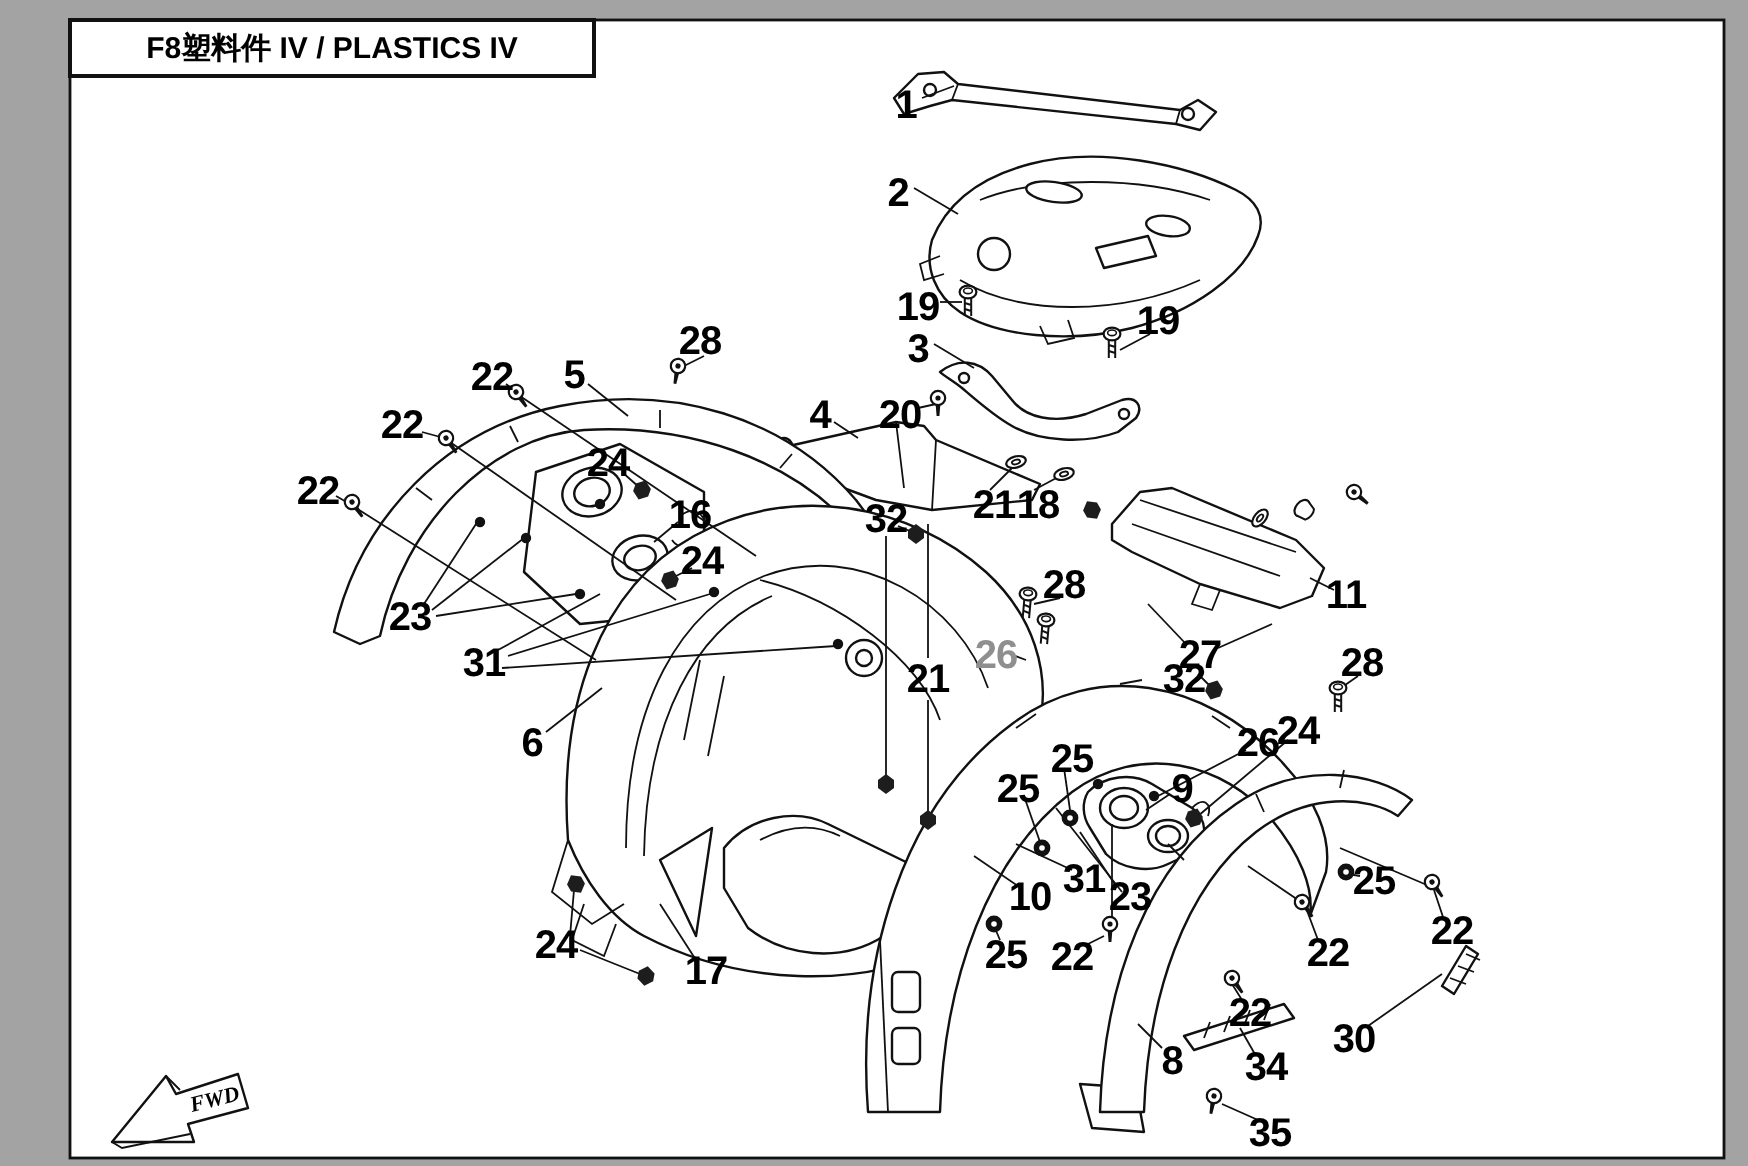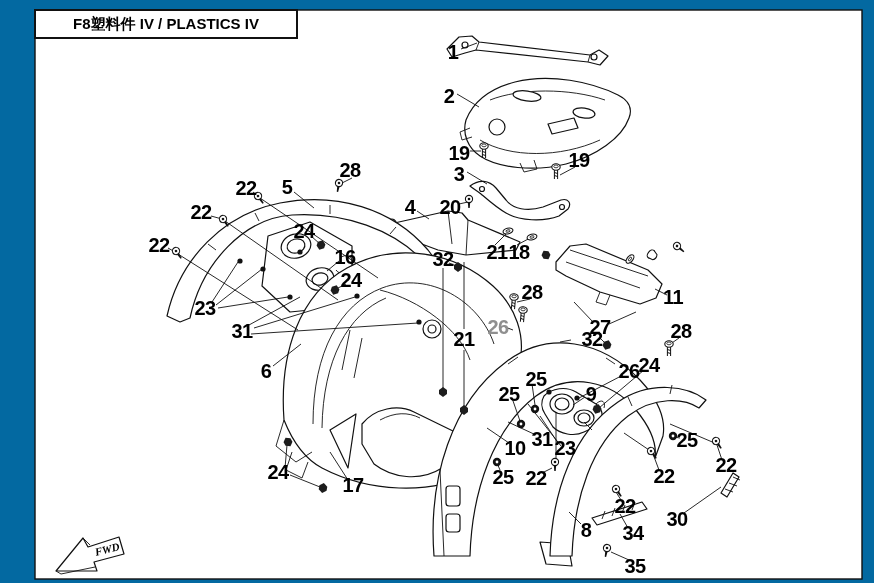--- a/index.html
+++ b/index.html
@@ -1,16 +1,16 @@
 <!DOCTYPE html>
 <html><head>
 <meta charset="utf-8">
 <style>
   html,body{margin:0;padding:0;background:#fff;}
-  #stage{position:relative;width:874px;height:583px;background:#0369a1;overflow:hidden;
+  #stage{position:relative;width:874px;height:583px;background:#a3a3a3;overflow:hidden;
          font-family:"Liberation Sans",sans-serif;}
   svg text.callout{font-family:"Liberation Sans",sans-serif;font-weight:700;font-size:20px;
                    letter-spacing:-0.5px;fill:#000;}
   svg text.callout.gray{fill:#8f8f8f;}
   svg text.title{font-family:"Liberation Sans",sans-serif;font-weight:700;font-size:15px;fill:#000;}
   svg text.fwd{font-family:"Liberation Serif",serif;font-weight:700;font-style:italic;font-size:11px;fill:#000;}
   .lnw{stroke:#111;stroke-width:1.2;fill:#fff;stroke-linejoin:round;}
   .thin{stroke:#111;stroke-width:0.9;fill:none;}
 </style>
 </head>

